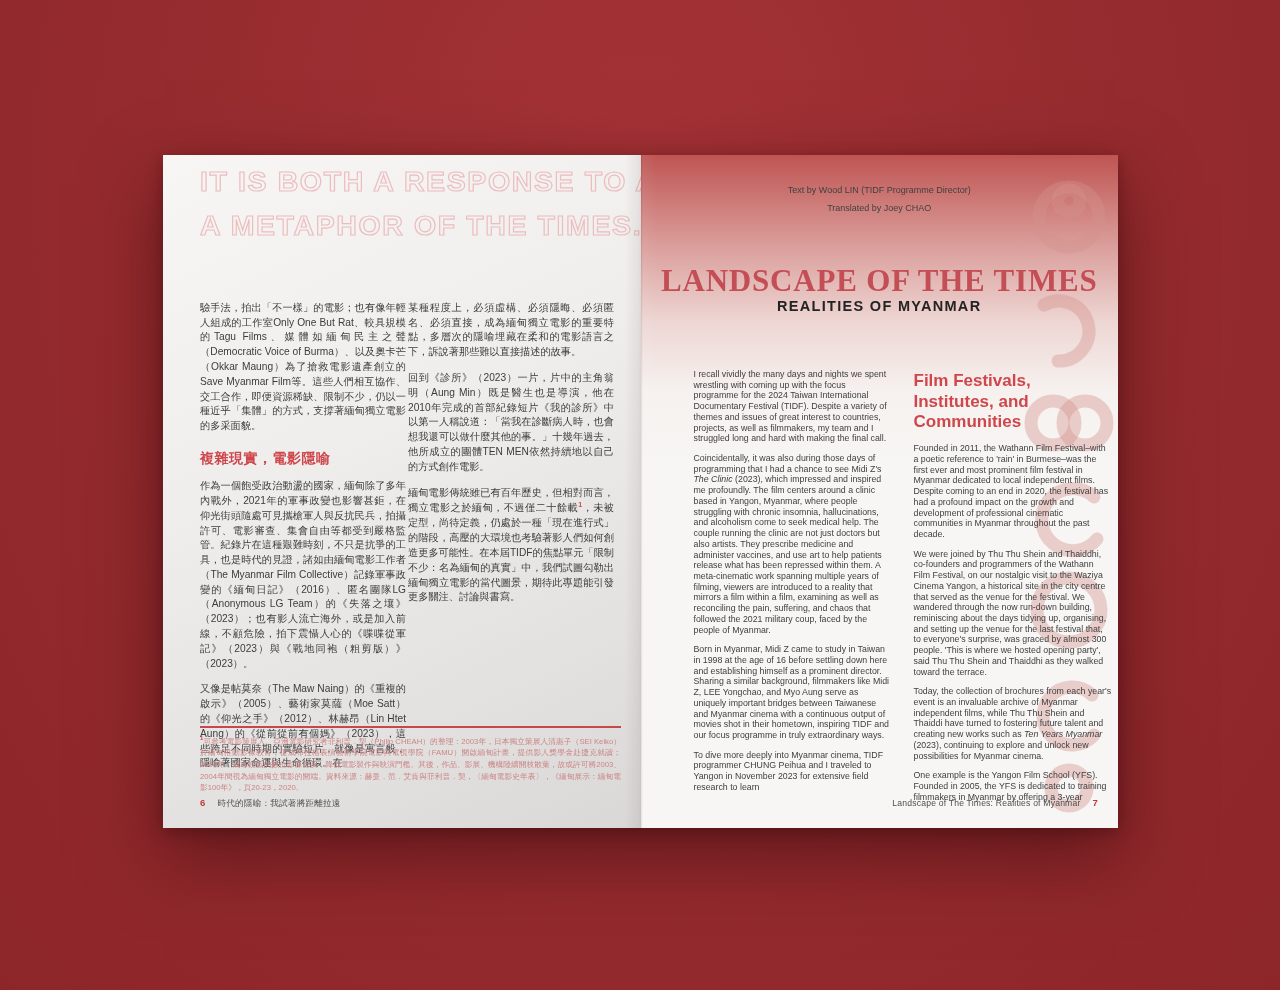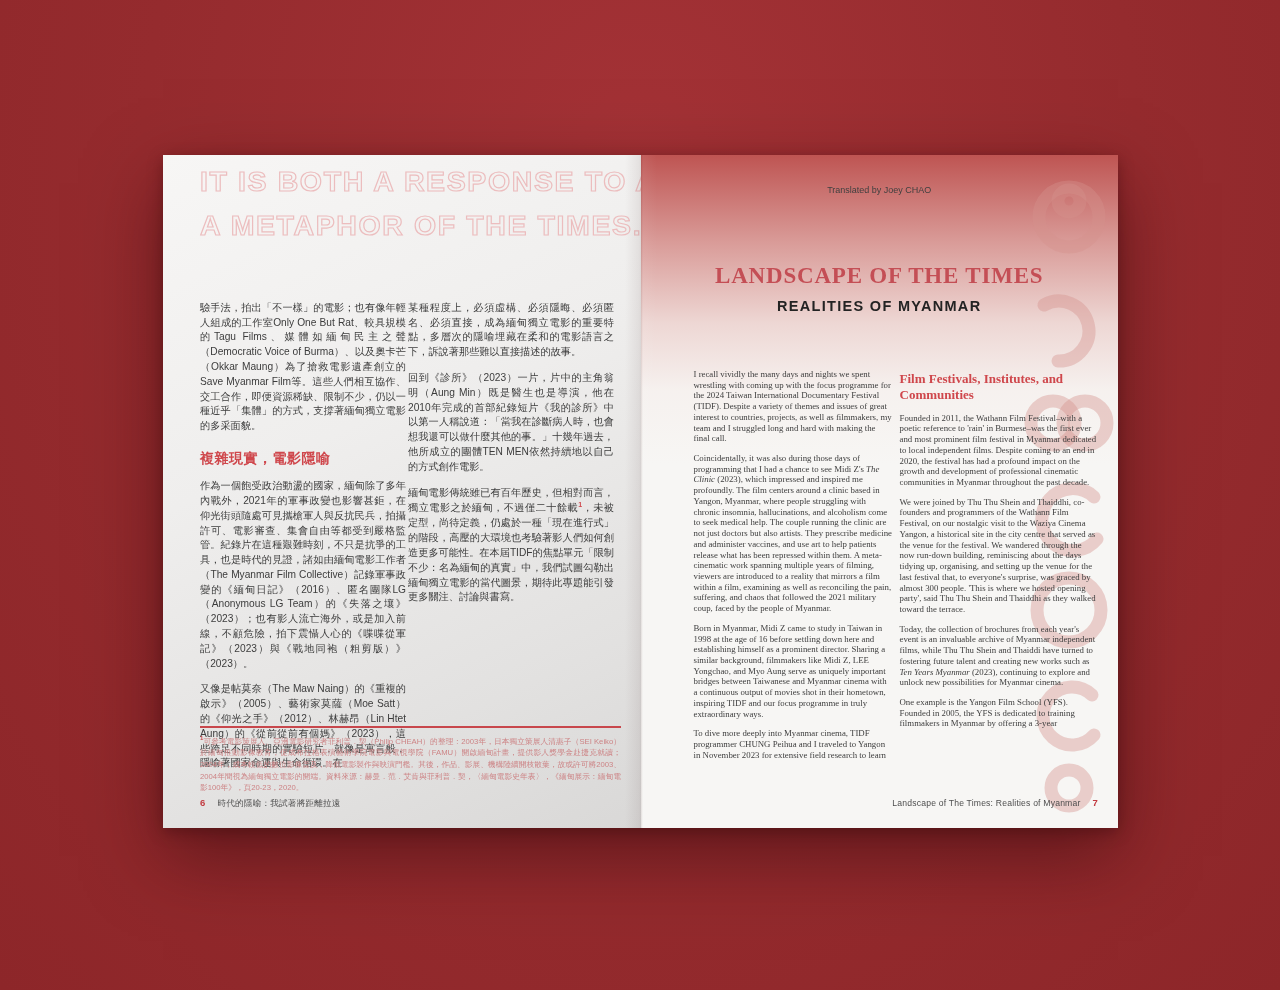--- a/index.html
+++ b/index.html
@@ -57,30 +57,30 @@
   .pg-footer{position:absolute;top:642px;font-size:8.6px;color:#4e4e4e;letter-spacing:.2px;}
   .pg-footer .pagenum{color:#c23b41;font-weight:bold;font-size:9.5px;}
   .footer-left{left:37px;}
   .footer-left .pagenum{margin-right:12px;}
   .footer-right{right:20px;text-align:right;}
   .footer-right .pagenum{margin-left:12px;}
   
   .byline{position:absolute;top:27px;left:0;width:100%;text-align:center;font-size:9px;line-height:1.95;color:#3f3f3f;}
   .rp-title{
     position:absolute;top:108px;left:0;width:100%;margin:0;text-align:center;
-    font-family:"Liberation Serif", serif;font-size:23px;font-weight:bold;color:#c44e55;letter-spacing:.8px;
+    font-family:"Liberation Serif", serif;font-size:31px;font-weight:bold;color:#c44e55;letter-spacing:.8px;
   }
   .rp-subtitle{
     position:absolute;top:143px;left:0;width:100%;margin:0;text-align:center;
     font-size:14.5px;font-weight:bold;color:#232323;letter-spacing:1.3px;
   }
-  .en-cols{position:absolute;top:214px;left:53px;display:flex;gap:7px;font-family:Liberation Serif, serif;}
+  .en-cols{position:absolute;top:214px;left:53px;display:flex;gap:21px;}
   .en-col{width:199px;font-size:8.8px;line-height:1.22;color:#404040;}
   .en-col p{margin:0 0 9px 0;}
-  .en-heading{color:#cf474c;font-size:13px;font-weight:bold;margin:2px 0 10px 0;}
+  .en-heading{color:#cf474c;font-size:17px;font-weight:bold;margin:2px 0 10px 0;}
   .watermark{position:absolute;right:2px;top:0;height:673px;width:94px;pointer-events:none;}
   .watermark path,.watermark circle{fill:none;stroke:#d4908d;stroke-width:13;stroke-linecap:round;opacity:.40;}
 </style>
 </head>
 <body>
 
 <div class="stage">
   <div class="spread">
 
     <section class="page page-left">
@@ -119,20 +119,21 @@
         <path d="M22 150 a30 30 0 1 1 14 56"></path>
         <circle cx="31" cy="268" r="22"></circle>
         <circle cx="63" cy="268" r="22"></circle>
         <path d="M72 342 a31 31 0 1 0 3 42"></path>
         <circle cx="47" cy="455" r="32"></circle>
         <path d="M70 540 a29 29 0 1 0 2 40"></path>
         <circle cx="47" cy="633" r="18"></circle>
       </svg>
 
       <div class="byline">
+        <div>Text by Wood LIN (TIDF Programme Director)</div>
         <div>Translated by Joey CHAO</div>
       </div>
 
       <h2 class="rp-title">LANDSCAPE OF THE TIMES</h2>
       <h3 class="rp-subtitle">REALITIES OF MYANMAR</h3>
 
       <div class="en-cols">
         <div class="en-col">
           <p>I recall vividly the many days and nights we spent wrestling with coming up with the focus programme for the 2024 Taiwan International Documentary Festival (TIDF). Despite a variety of themes and issues of great interest to countries, projects, as well as filmmakers, my team and I struggled long and hard with making the final call.</p>
           <p><span>Coincidentally, it was also during those days of programming that I had a chance to see Midi Z's </span><i>The Clinic</i><span> (2023), which impressed and inspired me profoundly. The film centers around a clinic based in Yangon, Myanmar, where people struggling with chronic insomnia, hallucinations, and alcoholism come to seek medical help. The couple running the clinic are not just doctors but also artists. They prescribe medicine and administer vaccines, and use art to help patients release what has been repressed within them. A meta-cinematic work spanning multiple years of filming, viewers are introduced to a reality that mirrors a film within a film, examining as well as reconciling the pain, suffering, and chaos that followed the 2021 military coup, faced by the people of Myanmar.</span></p>

